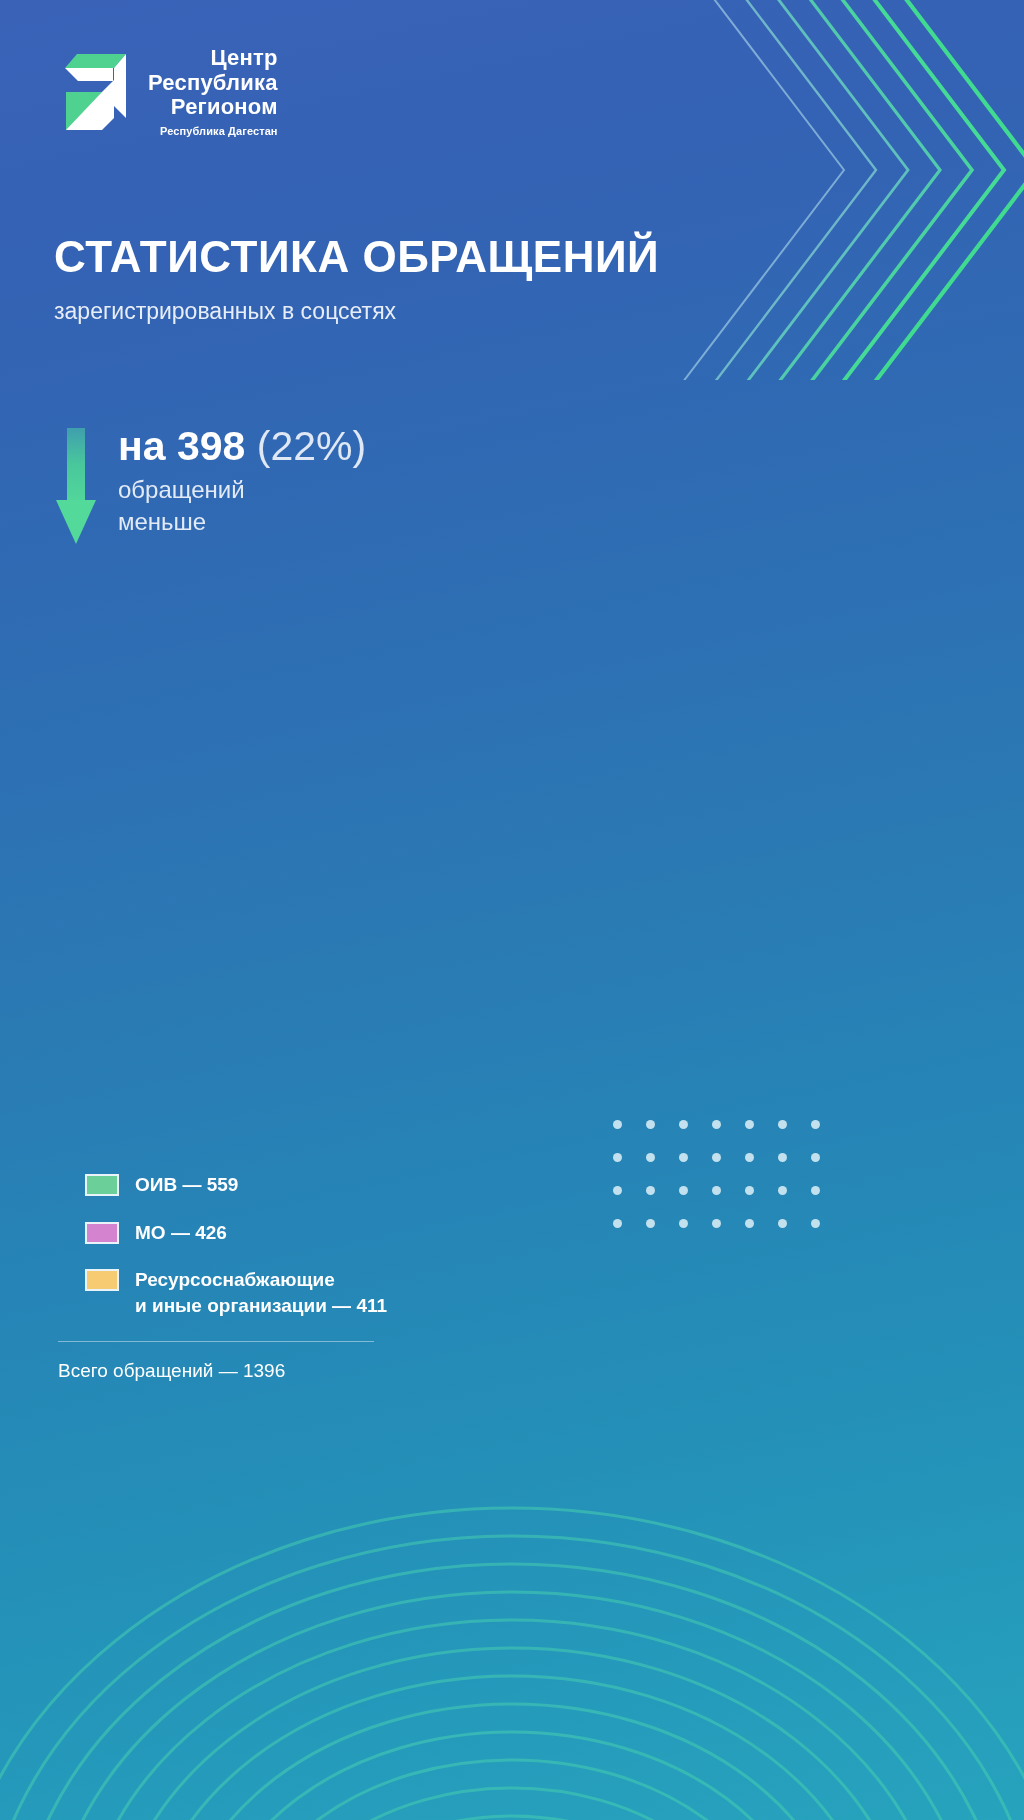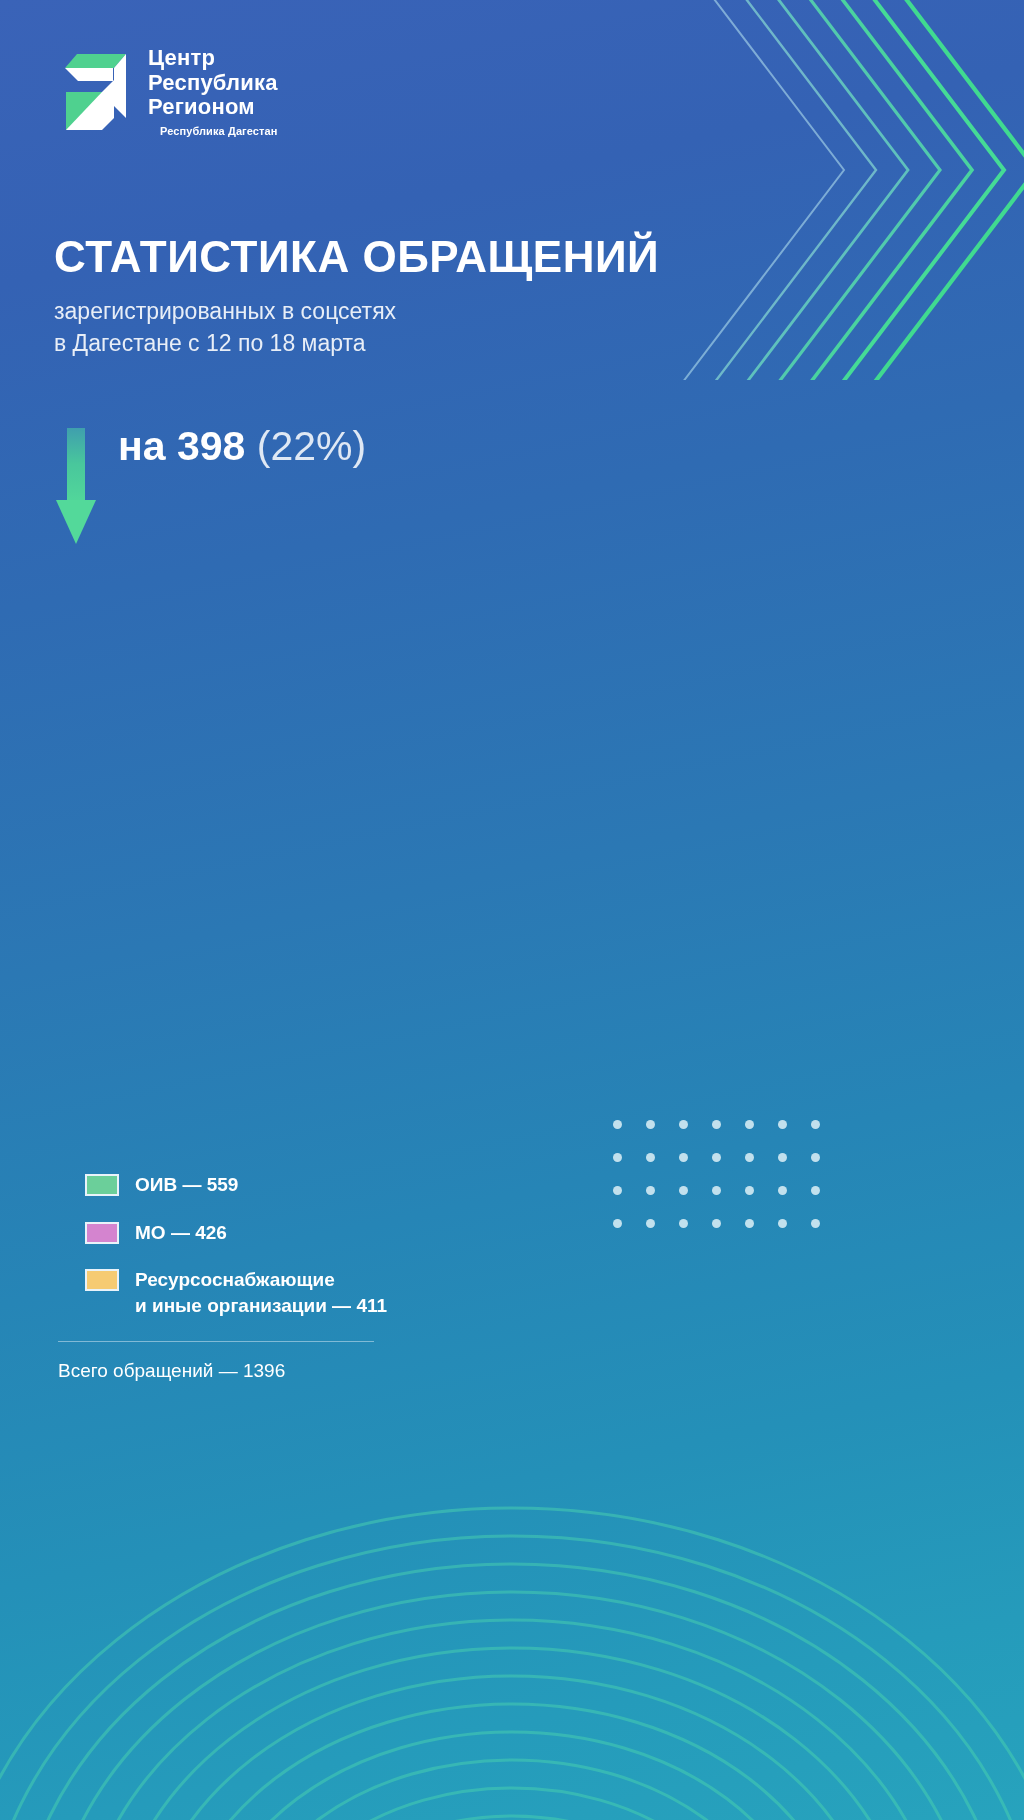--- a/index.html
+++ b/index.html
@@ -37,21 +37,21 @@
     grid-template-rows:repeat(4, 33px);
   }
   .dots-grid i{
     display:block; width:9px; height:9px; border-radius:50%;
     background:#cfe8f2; opacity:.92;
   }
 
   
   .logo-block{ position:absolute; left:52px; top:44px; display:flex; align-items:flex-start; gap:14px; }
   .logo-mark{ width:82px; height:90px; flex:0 0 auto; }
-  .logo-text{ padding-top:2px; }
+  .logo-text{ padding-top:2px;text-align:right; }
   .logo-title{
     color:#ffffff; font-weight:bold; font-size:22px; line-height:1.12;
     letter-spacing:.2px;
   }
   .logo-sub{
     color:#ffffff; font-weight:bold; font-size:11px; margin-top:5px; letter-spacing:.1px;padding-left:12px;
   }
 
   
   .headline{
@@ -184,41 +184,44 @@
         <div>Республика</div>
         <div>Регионом</div>
       </div>
       <div class="logo-sub">Республика Дагестан</div>
     </div>
   </div>
 
   <h1 class="headline">СТАТИСТИКА ОБРАЩЕНИЙ</h1>
   <div class="subhead">
     <div>зарегистрированных в соцсетях</div>
-    <div>в Дагестане с 12 по 18 марта</div>
   </div>
 
   <div class="delta">
     <svg class="delta-arrow" viewBox="0 0 40 118">
       <defs>
         <linearGradient id="agrad" x1="0" y1="0" x2="0" y2="1">
           <stop offset="0%" stop-color="#3f9fae"></stop>
           <stop offset="45%" stop-color="#49c79c"></stop>
           <stop offset="100%" stop-color="#53d99a"></stop>
         </linearGradient>
       </defs>
       <rect x="11" y="0" width="18" height="80" fill="url(#agrad)"></rect>
       <polygon points="0,72 40,72 20,116" fill="#53d99a"></polygon>
     </svg>
     <div class="delta-text">
       <div class="delta-line1">
         <b>на</b>
         <b>398</b>
         <span class="pct">(22%)</span>
       </div>
+      <div class="delta-line2">
+        <div>обращений</div>
+        <div>меньше</div>
+      </div>
     </div>
   </div>
 
 
   <div class="legend">
     <div class="legend-row">
       <span class="swatch" style="background: rgb(107, 207, 154);"></span>
       <span class="legend-label">ОИВ — 559</span>
     </div>
     <div class="legend-row">

